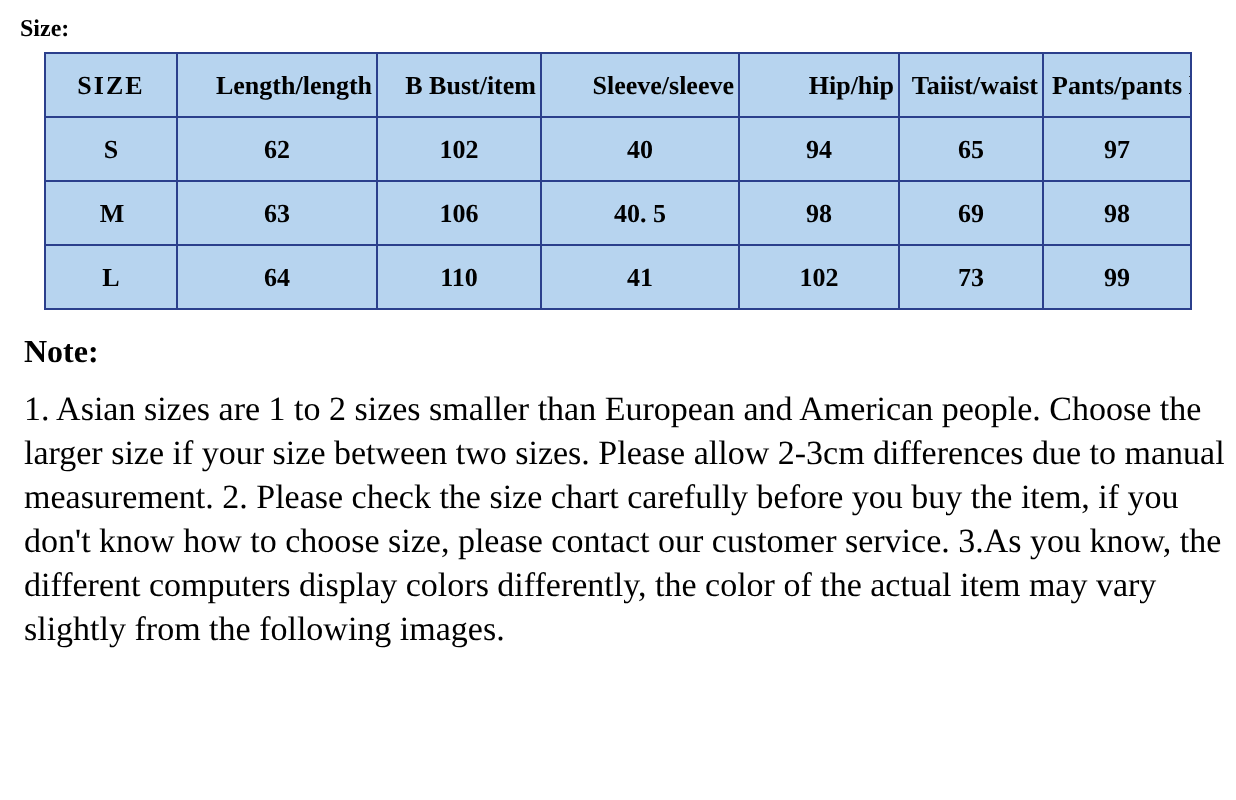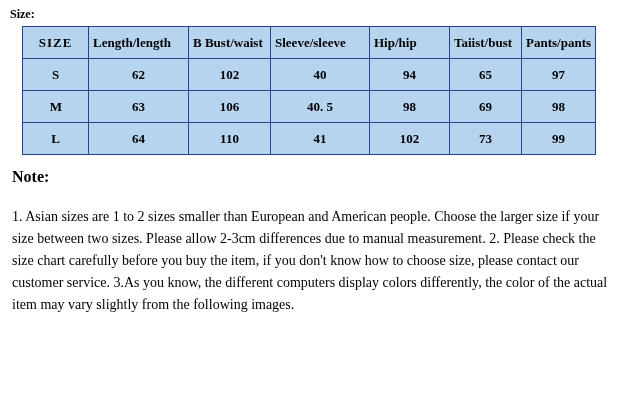--- a/index.html
+++ b/index.html
@@ -49,43 +49,43 @@
     overflow: hidden;
   }
   table.size-table thead th {
     font-size: 13px;
     letter-spacing: 0px;
   }
   table.size-table thead th.hdr-size {
     letter-spacing: 1px;
   }
   table.size-table thead th.hdr-left {
-    text-align: left;
+    text-align: right;
     padding-left: 4px;
     margin-left: 37px;
   }
   col.c0 { width: 66px; }
   col.c1 { width: 100px; }
   col.c2 { width: 82px; }
   col.c3 { width: 99px; }
   col.c4 { width: 80px; }
   col.c5 { width: 72px; }
   col.c6 { width: 74px; }
 
   .note-title {
     font-family: "Liberation Serif", serif;
     font-weight: bold;
     font-size: 16px;
     margin: 13px 0 0 2px;
   }
   .note-body {
     font-family: "Liberation Serif", serif;
-    font-size: 14px;
+    font-size: 17px;
     line-height: 22px;
-    margin: 20px 0 0 2px;
+    margin: 8px 0 0 2px;
     width: 602px;
     text-align: left;
   }
   .bold-m {
     font-family: "Liberation Serif", serif;
     font-weight: bold;
     letter-spacing: -1px;
   }
 </style>
 </head>
@@ -102,24 +102,24 @@
         <col class="c2">
         <col class="c3">
         <col class="c4">
         <col class="c5">
         <col class="c6">
     </colgroup>
     <thead>
       <tr>
         <th class="hdr-size">SIZE</th>
         <th class="hdr-left">Length/length</th>
-        <th class="hdr-left">B Bust/waist</th>
+        <th class="hdr-left">B Bust/item</th>
         <th class="hdr-left">Sleeve/sleeve</th>
         <th class="hdr-left">Hip/hip</th>
-        <th class="hdr-left">Taiist/bust</th>
+        <th class="hdr-left">Taiist/waist</th>
         <th class="hdr-left">Pants/pants length</th>
       </tr>
     </thead>
     <tbody>
       <tr>
         <td>S</td>
         <td>62</td>
         <td>102</td>
         <td>40</td>
         <td>94</td>

